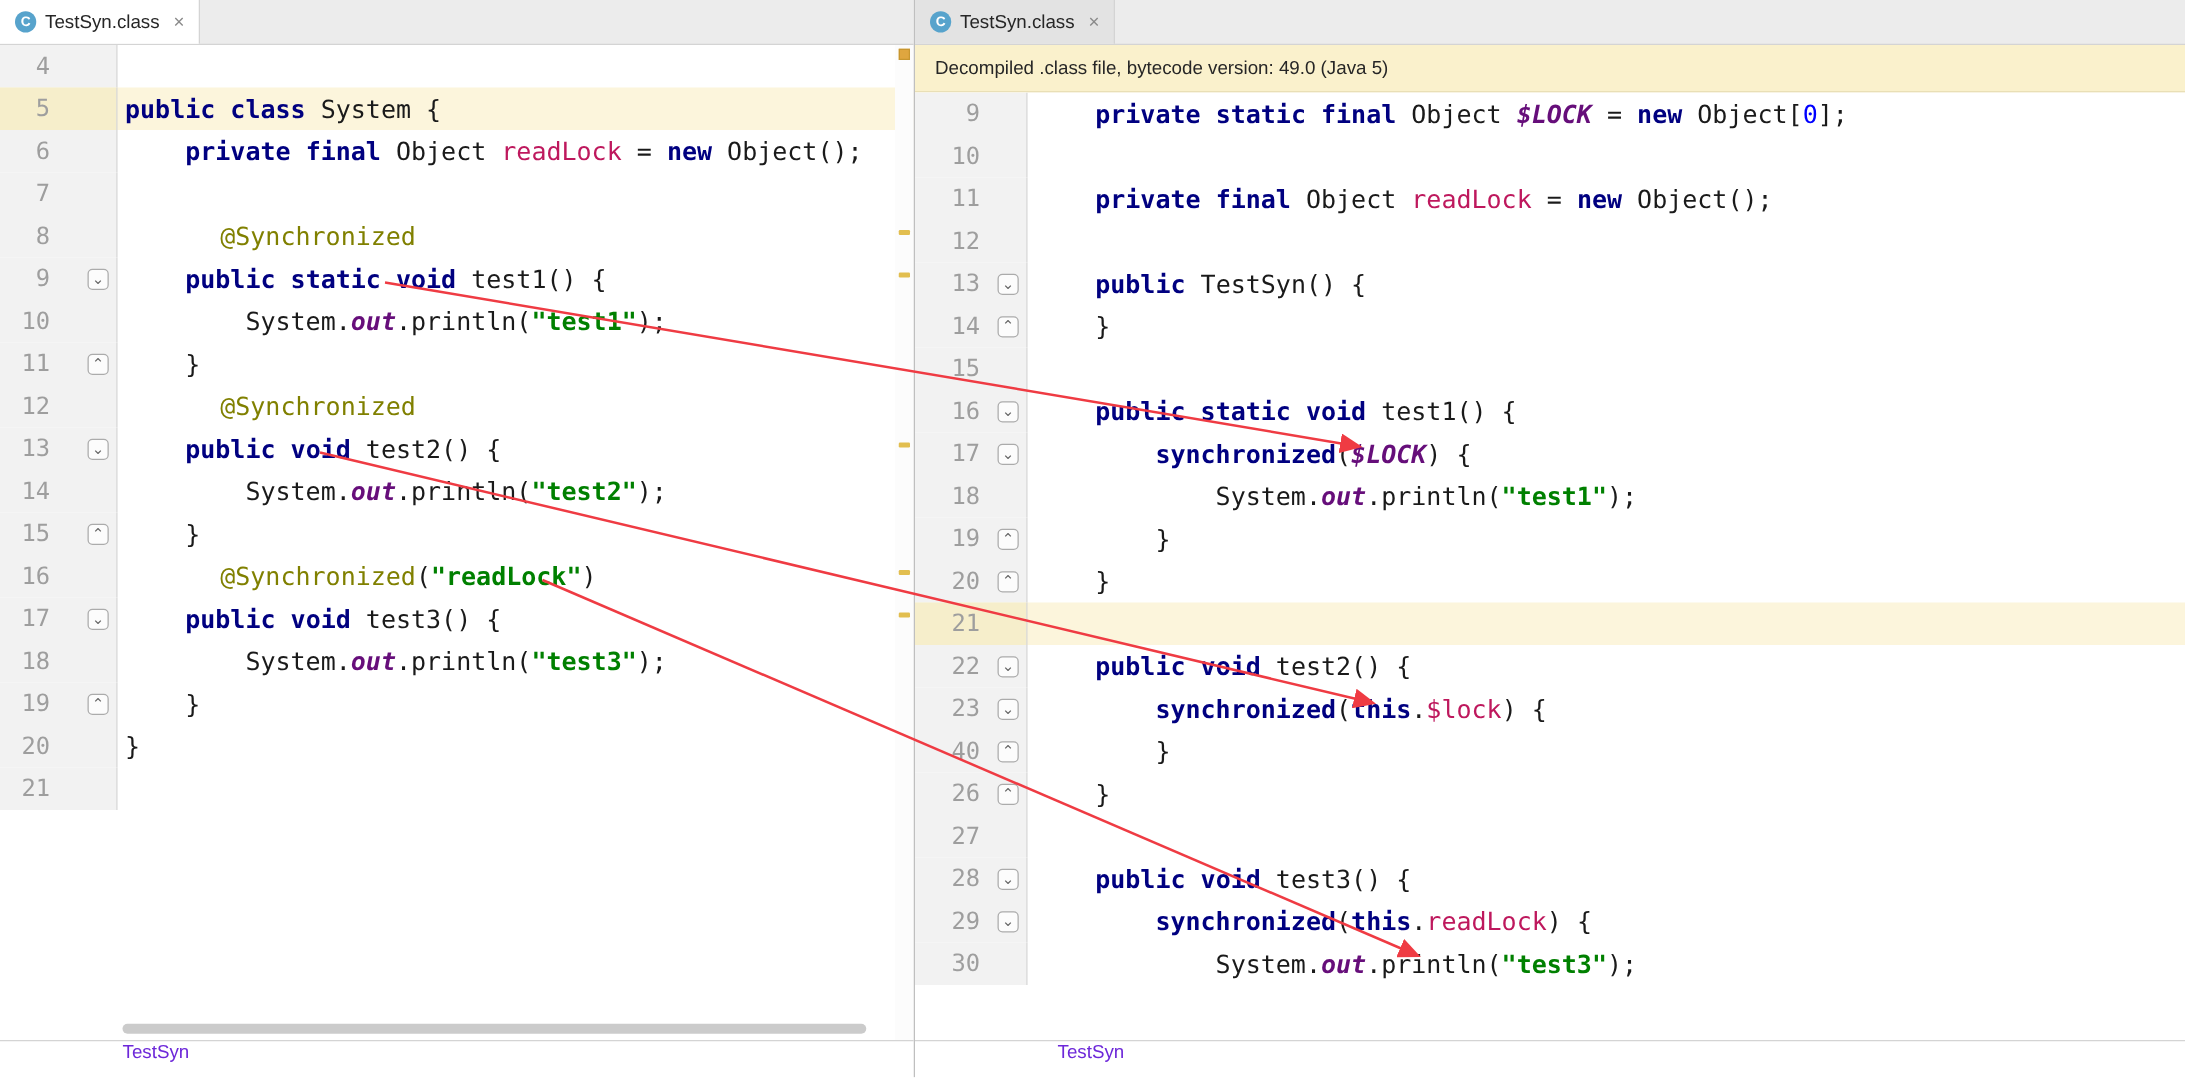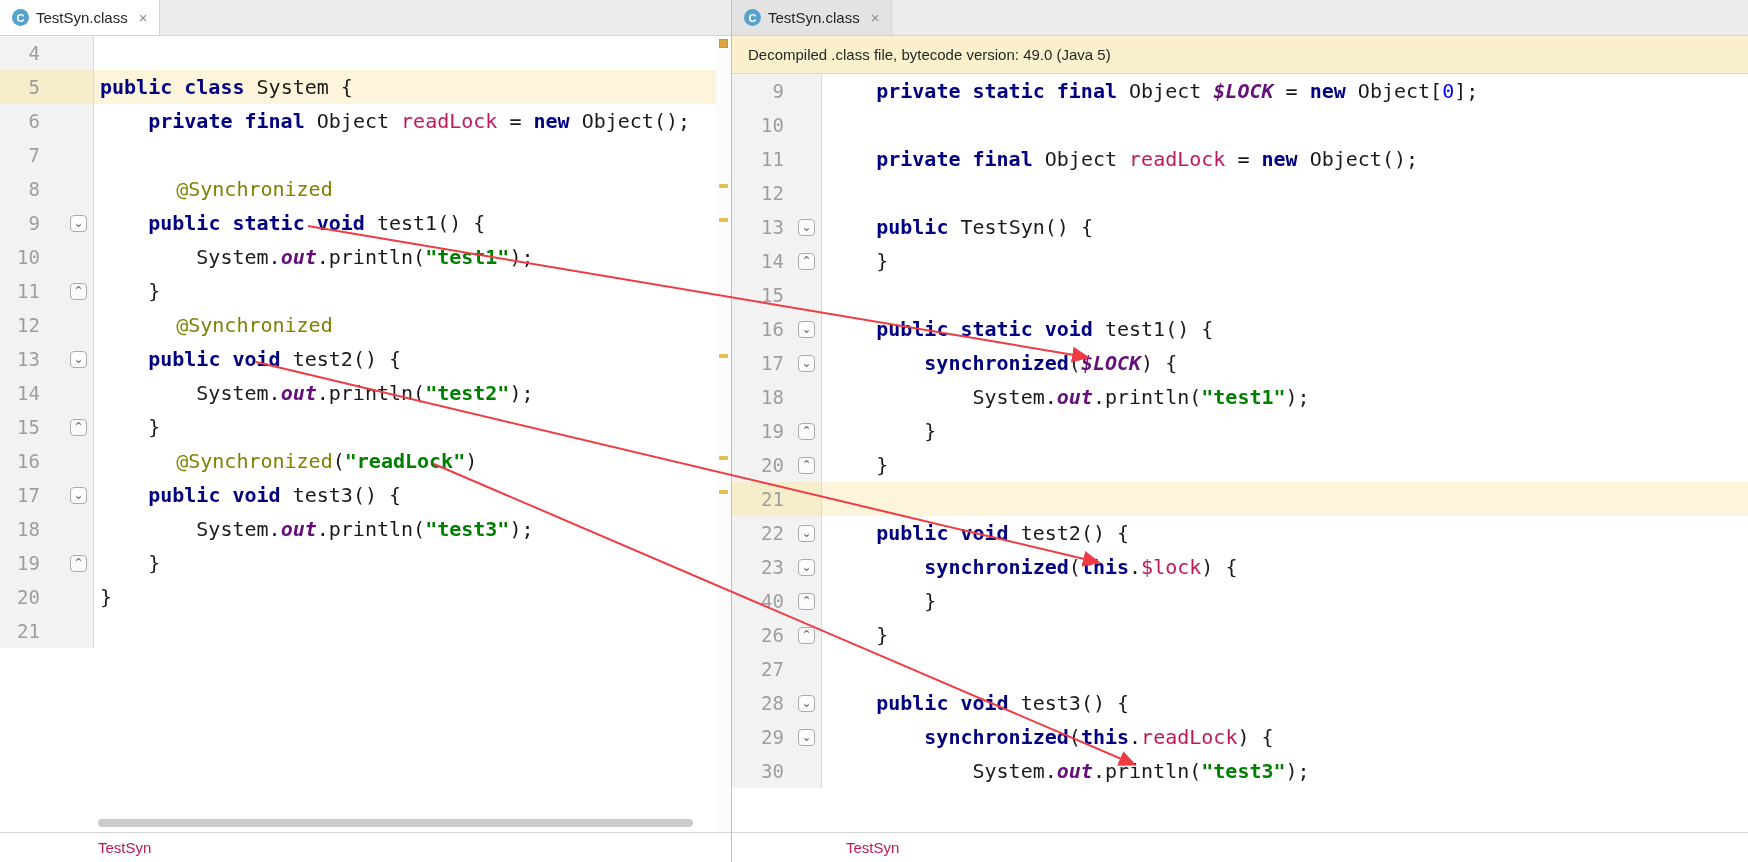--- a/index.html
+++ b/index.html
@@ -49,21 +49,21 @@
   .tk-pln{color:#1A1A1A;}
 
   
   .stripe{position:absolute;top:0;right:0;bottom:0;width:15px;background:#FCFCFC;}
   .smark{position:absolute;right:3px;width:9px;height:4px;background:#E2BE4F;border-radius:1px;}
   .ssquare{position:absolute;top:3px;right:3px;width:9px;height:9px;background:#DFA63F;border:1px solid #C8962F;box-sizing:border-box;}
   .hscroll{position:absolute;left:98px;right:38px;bottom:5px;height:8px;background:#CBCBCB;border-radius:4px;}
 
   
   .crumbs{height:30px;flex:0 0 30px;background:#FFFFFF;border-top:1px solid #D4D4D4;
-          display:flex;align-items:center;font-size:15px;color:#be185d;box-sizing:border-box;}
+          display:flex;font-size:15px;color:#6d28d9;box-sizing:border-box;}
   .pane.left .crumbs{padding-left:98px;}
   .pane.right .crumbs{padding-left:114px;}
 
   #arrows{position:absolute;left:0;top:0;width:1748px;height:862px;pointer-events:none;z-index:30;}
 </style>
 </head>
 <body>
 
 <div id="screen">
 

